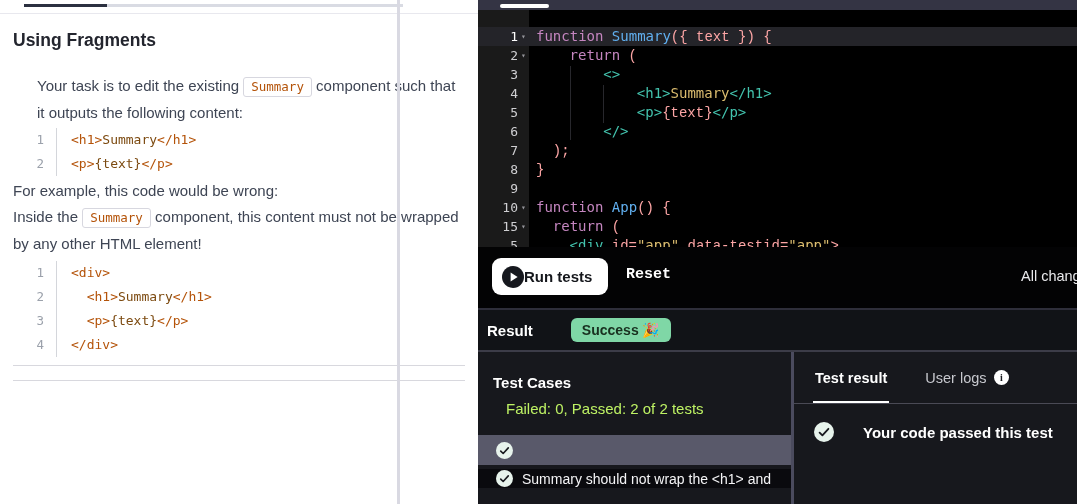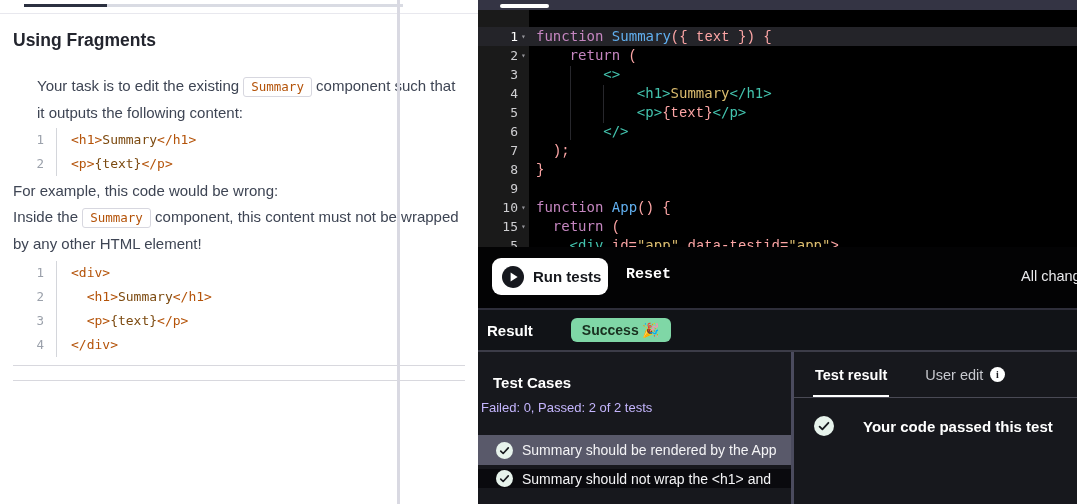--- a/index.html
+++ b/index.html
@@ -62,51 +62,51 @@
   .ec { white-space:pre; padding-left:7px; }
   .tok-kw  { color:#c586c0; }
   .tok-fn  { color:#61afef; }
   .tok-pl  { color:#fca5a5;font-family:Liberation Mono, monospace; }
   .tok-tag { color:#43c3ae; }
   .tok-yel { color:#dcbd6f; }
 
   
   .toolbar { position:absolute; left:0; top:247px; width:599px; height:61px; background:#030304; }
   .btn-run { position:absolute; left:14px; top:11px; width:116px; height:37px; background:#fff;
-             border:none; border-radius:9px; display:flex; align-items:center; gap:9px;
+             border:none; border-radius:9px; display:flex; align-items:center; 
              padding:0 0 0 10px; font-family:"Liberation Sans", sans-serif;
              font-size:15px; font-weight:bold; color:#15171c; cursor:pointer; }
   .btn-reset { position:absolute; left:148px; top:19px; background:none; border:none;
                font-family:Liberation Mono, monospace; font-size:15px; font-weight:bold;
                color:#ffffff; cursor:pointer; }
   .saved { position:absolute; left:543px; top:21px; font-size:14.5px; color:#e9e9ec; white-space:nowrap; }
 
   .hdiv1 { position:absolute; left:0; top:308px; width:599px; height:2px; background:#2e2e3a; }
   .resultbar { position:absolute; left:0; top:310px; width:599px; height:40px; background:#111317;
                display:flex; align-items:center; }
   .result-label { margin-left:9px; font-size:15px; font-weight:bold; color:#ffffff; }
   .badge { margin-left:38px; height:24px; display:flex; align-items:center; padding:0 11px;
            background:#7fd7a6; border-radius:6px; font-size:14px; font-weight:bold; color:#18301f; }
   .hdiv2 { position:absolute; left:0; top:350px; width:599px; height:2px; background:#3c3c48; }
 
   
   .bottom { position:absolute; left:0; top:352px; width:599px; height:152px; }
   .tests { position:absolute; left:0; top:0; width:313px; height:152px; background:#17181d; overflow:hidden; }
   .tc-title { margin:22px 0 0 15px; font-size:15px; font-weight:bold; color:#ffffff; }
-  .tc-summary { margin:9px 0 0 3px; font-size:13px; color:#c4b5fd; }
+  .tc-summary { margin:9px 0 0 28px; font-size:15px; color:#bef264; }
   .trows { position:absolute; left:0; top:83px; width:313px; }
   .trow { height:30px; display:flex; align-items:center; gap:9px; padding-left:18px;
           background:#0a0a0e; margin-bottom:4px; white-space:nowrap; overflow:hidden; cursor:pointer; }
   .trow.sel { background:#59596a; height:30px; }
   .trow:last-child { height:19px; margin-bottom:0; }
   .trow .tlabel { font-size:14px; color:#f4f4f6; }
   .vdiv { position:absolute; left:313px; top:0; width:3px; height:152px; background:#4b4b5e; }
 
   .detail { position:absolute; left:316px; top:0; width:283px; height:152px; background:#17181d; }
-  .tabbar { position:relative; height:46px; display:flex; align-items:center; gap:38px;
+  .tabbar { position:relative; height:52px; display:flex; align-items:center; gap:38px;
             padding-left:21px; border-bottom:1px solid #4a4a55; }
   .tab { position:relative; height:100%; display:flex; align-items:center; gap:7px;
          font-size:14.5px; color:#c7c8ce; cursor:pointer; }
   .tab.active { color:#ffffff; font-weight:bold; }
   .tab.active::after { content:""; position:absolute; left:-2px; right:-2px; bottom:0;
                        height:2px; background:#ffffff; }
   .msg-row { margin:18px 0 0 20px; display:flex; align-items:center; gap:13px; }
   .msg-text { font-size:15px; font-weight:bold; color:#ffffff;margin-left:16px; }
 </style>
 </head>
@@ -296,39 +296,38 @@
     <div class="bottom">
       <div class="tests">
         <div class="tc-title">Test Cases</div>
         <div class="tc-summary">Failed: 0, Passed: 2 of 2 tests</div>
         <div class="trows" id="test-rows">
             <div class="trow sel">
               <svg width="17" height="17" viewBox="0 0 18 18" style="flex:none">
                 <circle cx="9" cy="9" r="9" fill="#e7f3ec"></circle>
                 <path d="M5 9.6l2.6 2.6 5.4-6" fill="none" stroke="#181a1f" stroke-width="1.7" stroke-linecap="round" stroke-linejoin="round"></path>
               </svg>
-              <span class="tlabel">Summary should be rendered by the App</span>
             </div>
             <div class="trow">
               <svg width="17" height="17" viewBox="0 0 18 18" style="flex:none">
                 <circle cx="9" cy="9" r="9" fill="#e7f3ec"></circle>
                 <path d="M5 9.6l2.6 2.6 5.4-6" fill="none" stroke="#181a1f" stroke-width="1.7" stroke-linecap="round" stroke-linejoin="round"></path>
               </svg>
               <span class="tlabel">Summary should not wrap the &lt;h1&gt; and</span>
             </div>
           </div>
       </div>
       <div class="vdiv"></div>
       <div class="detail">
         <div class="tabbar" id="tabs">
             <div class="tab active">
               <span>Test result</span>
             </div>
             <div class="tab">
-              <span>User edit</span>
+              <span>User logs</span>
               <svg width="15" height="15" viewBox="0 0 15 15">
                 <circle cx="7.5" cy="7.5" r="7.5" fill="#ffffff"></circle>
                 <text x="7.5" y="11" font-size="10" font-weight="bold" text-anchor="middle" fill="#17181d" font-family="Liberation Serif,serif">i</text>
               </svg>
             </div>
           </div>
         <div class="msg-row">
           <svg width="20" height="20" viewBox="0 0 20 20">
             <circle cx="10" cy="10" r="10" fill="#e7f3ec"></circle>
             <path d="M5.6 10.6l2.8 2.8 6-6.6" fill="none" stroke="#181a1f" stroke-width="1.8" stroke-linecap="round" stroke-linejoin="round"></path>

